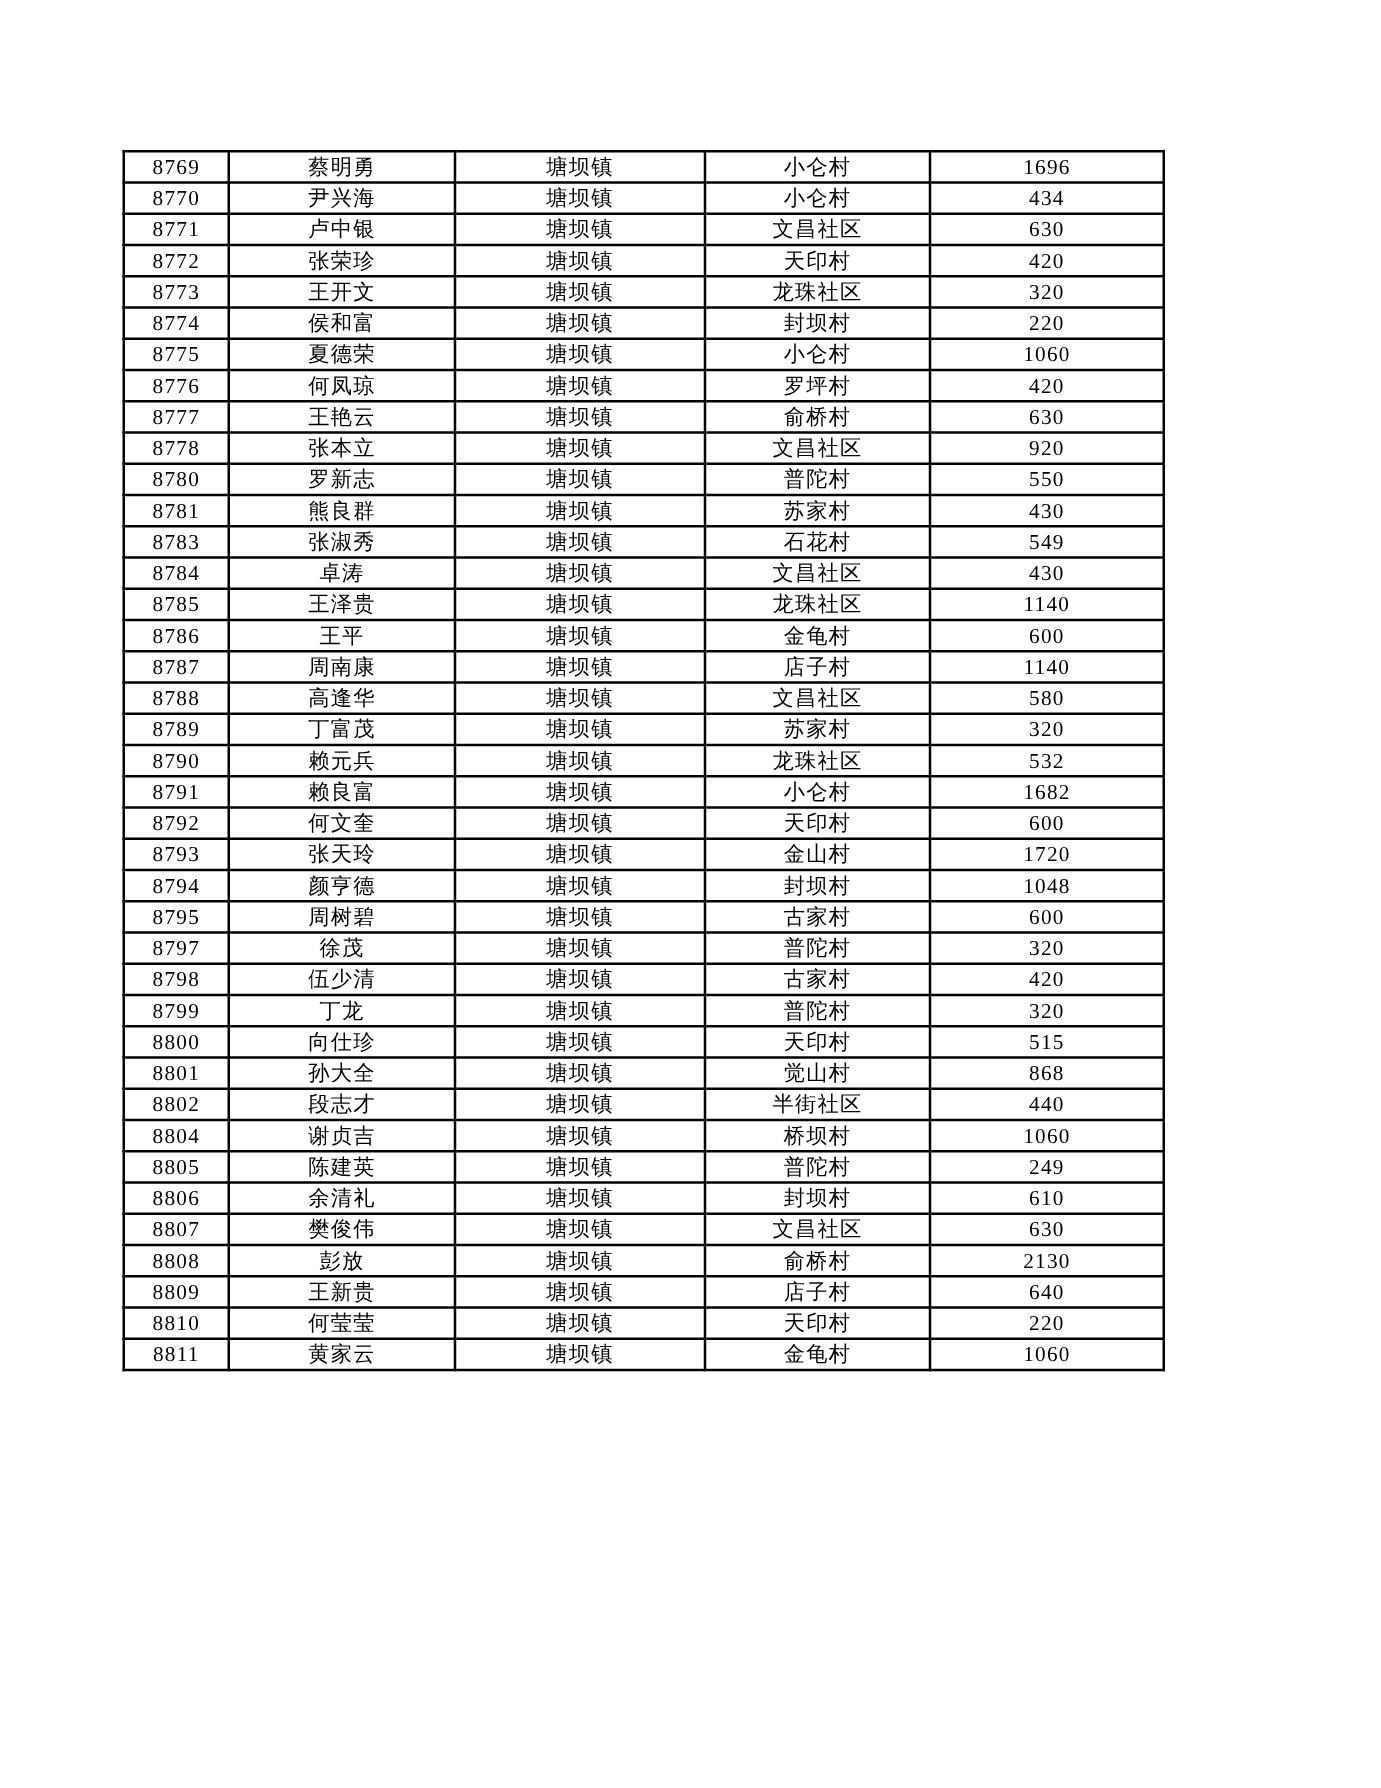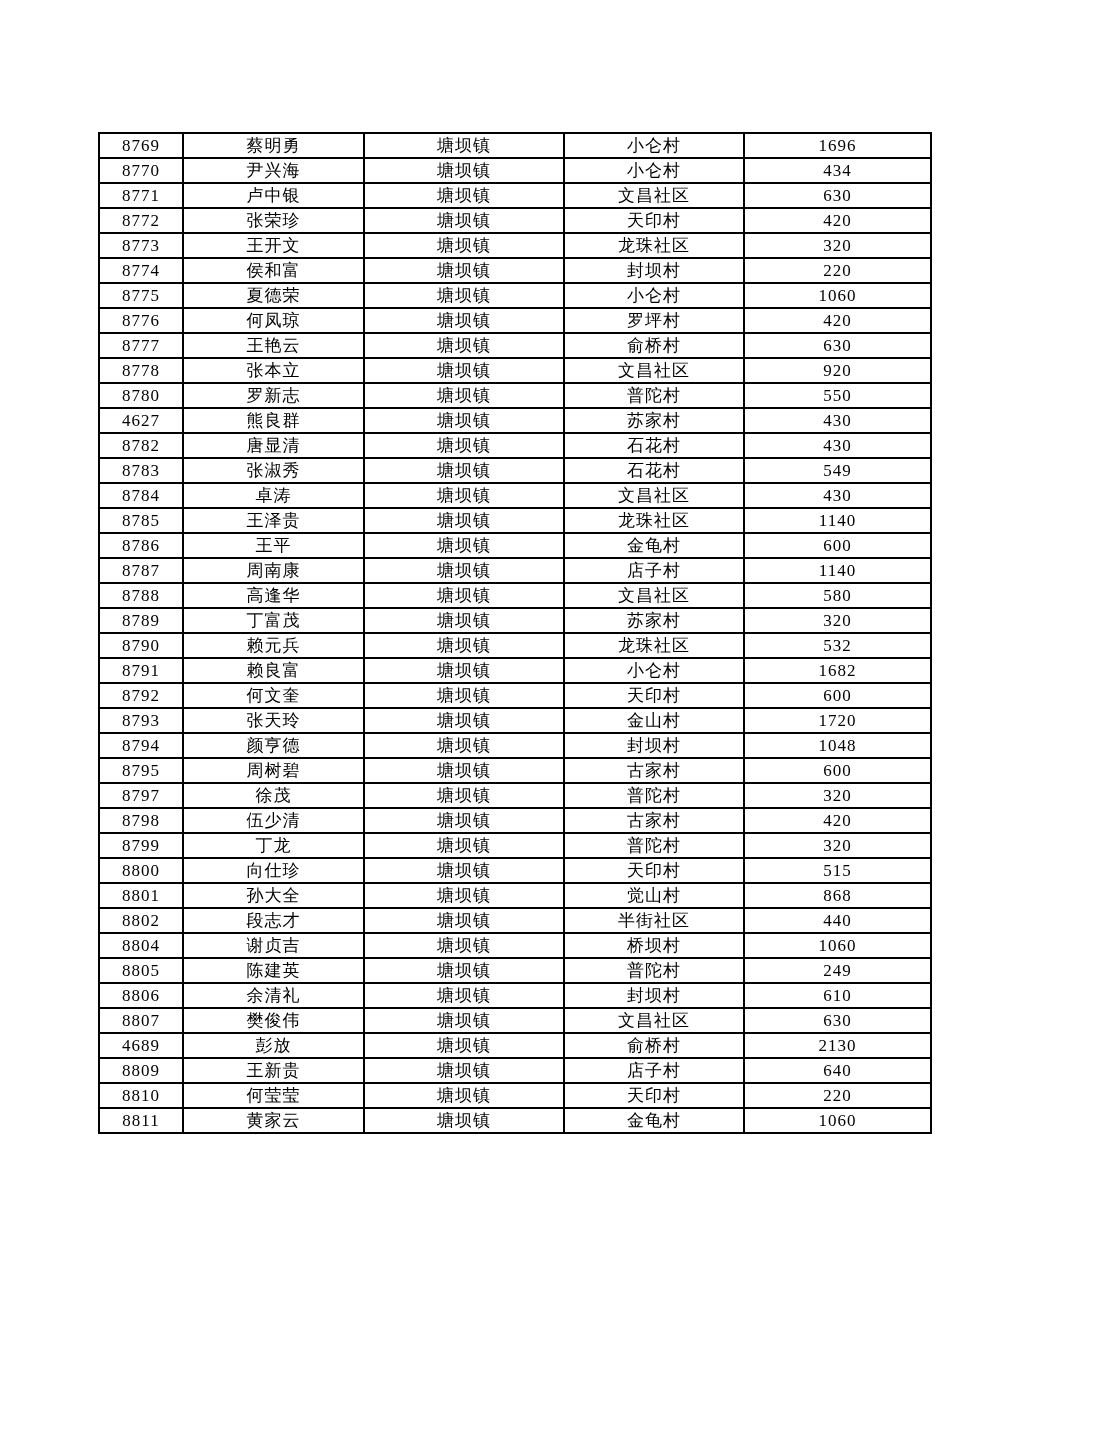--- a/index.html
+++ b/index.html
@@ -10,21 +10,21 @@
   .page {
     position: relative;
     width: 1105px;
     height: 1430px;
     background: #ffffff;
     overflow: hidden;
   }
   table.roster {
     position: absolute;
     left: 98px;
-    top: 132px;
+    top: 120px;
     width: 832px;
     border-collapse: collapse;
     table-layout: fixed;
   }
   table.roster td {
     border: 2px solid #000000;
     height: 25px;
     text-align: center;
     vertical-align: middle;
     font-size: 17px;
@@ -123,34 +123,27 @@
           <td>920</td>
         </tr>
         <tr>
           <td>8780</td>
           <td>罗新志</td>
           <td>塘坝镇</td>
           <td>普陀村</td>
           <td>550</td>
         </tr>
         <tr>
-          <td>4627</td>
+          <td>8781</td>
           <td>熊良群</td>
           <td>塘坝镇</td>
           <td>苏家村</td>
           <td>430</td>
         </tr>
         <tr>
-          <td>8782</td>
-          <td>唐显清</td>
-          <td>塘坝镇</td>
-          <td>石花村</td>
-          <td>430</td>
-        </tr>
-        <tr>
           <td>8783</td>
           <td>张淑秀</td>
           <td>塘坝镇</td>
           <td>石花村</td>
           <td>549</td>
         </tr>
         <tr>
           <td>8784</td>
           <td>卓涛</td>
           <td>塘坝镇</td>
@@ -298,21 +291,21 @@
           <td>610</td>
         </tr>
         <tr>
           <td>8807</td>
           <td>樊俊伟</td>
           <td>塘坝镇</td>
           <td>文昌社区</td>
           <td>630</td>
         </tr>
         <tr>
-          <td>4689</td>
+          <td>8808</td>
           <td>彭放</td>
           <td>塘坝镇</td>
           <td>俞桥村</td>
           <td>2130</td>
         </tr>
         <tr>
           <td>8809</td>
           <td>王新贵</td>
           <td>塘坝镇</td>
           <td>店子村</td>

